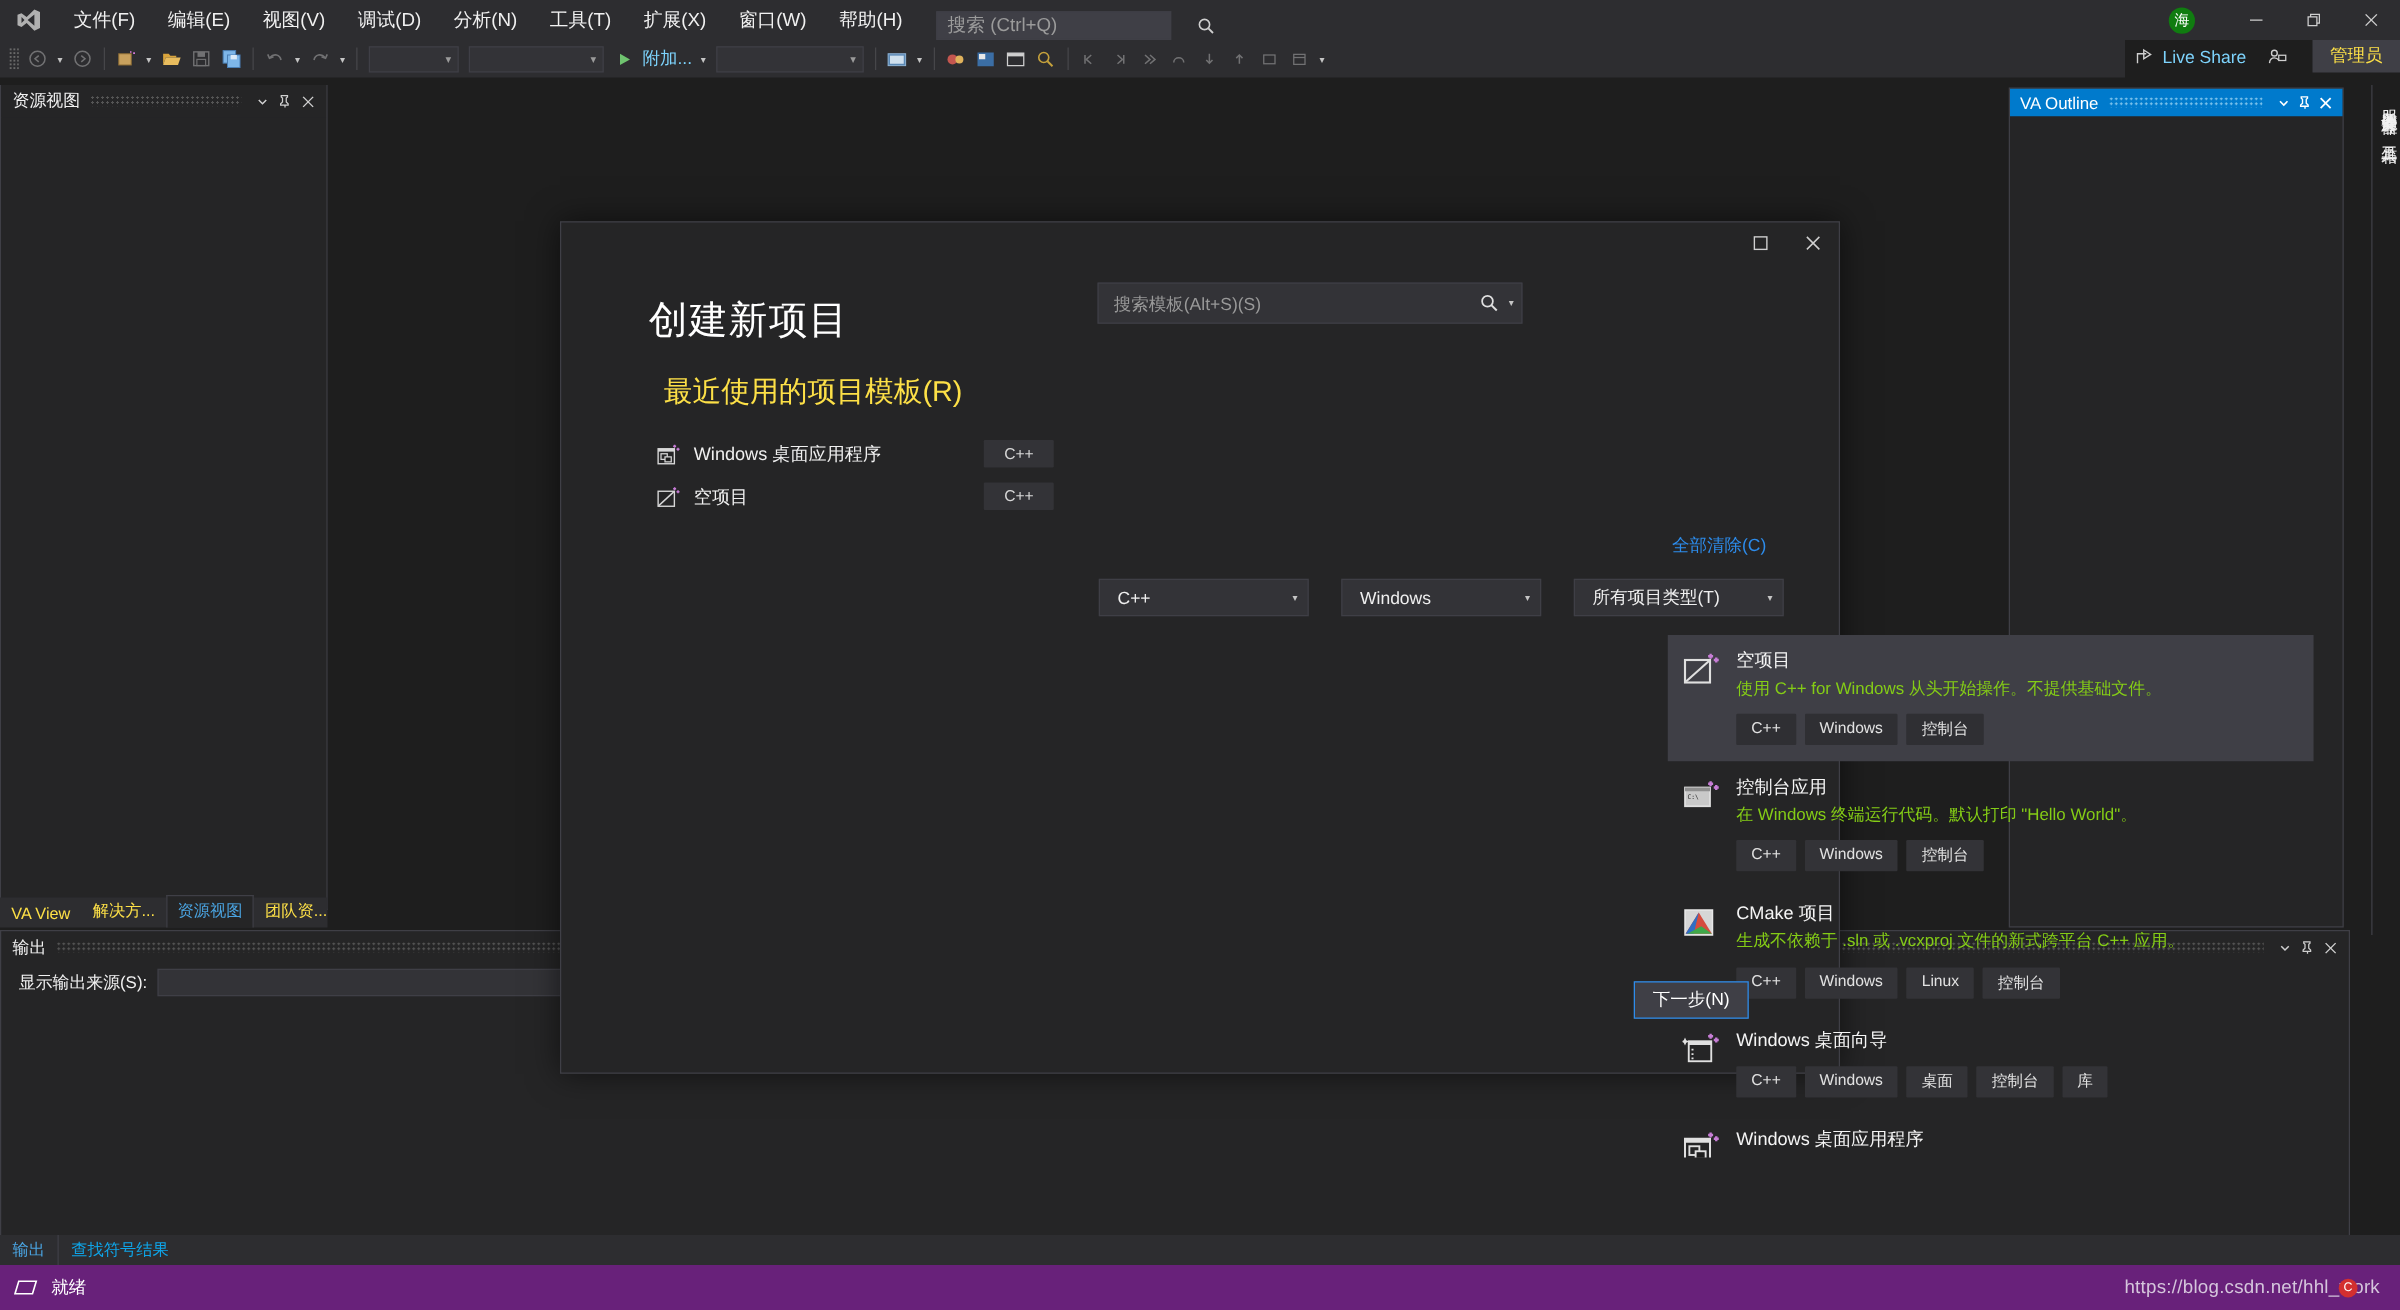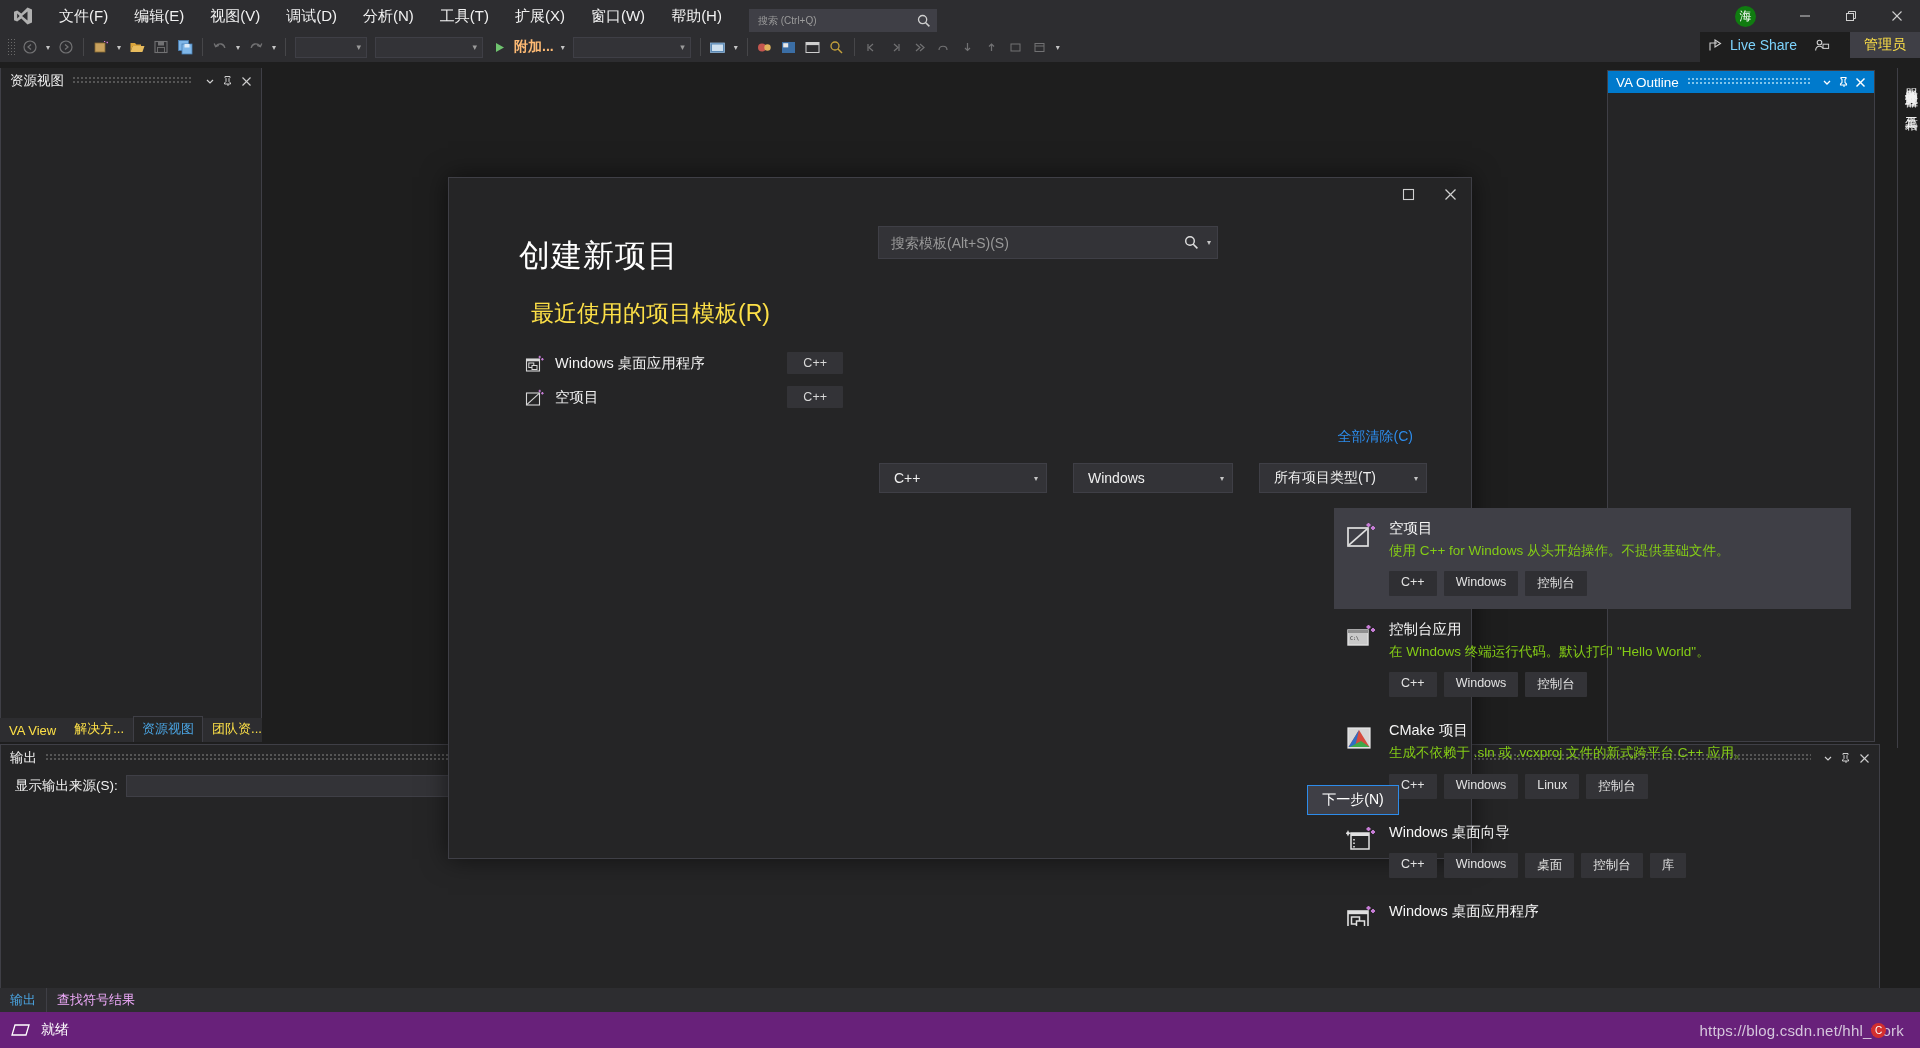--- a/index.html
+++ b/index.html
@@ -24,21 +24,21 @@
     color: #f1f1f1; font-size: 15px; padding: 0 13px; height: 32px;
     display: flex; align-items: center; white-space: nowrap; cursor: default;
   }
   .qsearch {
     margin-left: 14px; width: 188px; height: 23px; background: #3f3f46;
     border: 1px solid #3f3f46; display: flex; align-items: center;
     padding: 0 4px 0 8px; position: relative;
   }
   .qsearch input {
     flex: 1; background: transparent; border: none; outline: none;
-    color: #eab308; font-size: 10px; font-family: inherit;
+    color: #eab308; font-size: 15px; font-family: inherit;
   }
   .qsearch input::placeholder { color: #9b9b9b; }
   .qsearch .mag { width: 16px; height: 16px; color: #cfcfcf; flex: 0 0 16px; }
 
   .tb-right { position: absolute; right: 0; top: 0; height: 32px; display: flex; align-items: center; }
   .avatar-badge {
     width: 21px; height: 21px; border-radius: 50%; background: #107c10;
     color: #fff; font-size: 12px; display: flex; align-items: center; justify-content: center;
     margin-right: 26px;
   }
@@ -74,21 +74,21 @@
   }
   .tb-btn.dis { opacity: .45; }
   .caret { width: 12px; height: 24px; display: flex; align-items: center; justify-content: center; color: #c5c5c5; font-size: 8px; }
   .tb-sep { width: 1px; height: 18px; background: #464649; margin: 0 5px; }
   .tb-combo {
     height: 21px; background: #333337; border: 1px solid #3f3f46; margin: 0 4px;
     display: flex; align-items: center; justify-content: flex-end; padding-right: 5px;
     color: #9b9b9b; font-size: 9px;
   }
   .tb-play { color: #6fc36f; font-size: 12px; }
-  .tb-text { color: #fdba74; font-size: 14px; padding: 0 3px; font-weight: bold; }
+  .tb-text { color: #7dd3fc; font-size: 14px; padding: 0 3px; }
 
   
   .left-panel {
     position: absolute; left: 0; top: 68px; width: 262px; height: 660px;
     background: #252526; border: 1px solid #3f3f46; border-top: none;
   }
   .panel-head {
     height: 26px; display: flex; align-items: center; padding: 0 6px 0 9px;
     background: #252526;
   }
@@ -125,21 +125,21 @@
     display: flex; align-items: center; justify-content: flex-end; padding-right: 6px;
     color: #9b9b9b; font-size: 9px;
   }
   .out-sep { width: 1px; height: 18px; background: #464649; margin: 0 4px; }
 
   
   .bottom-tabs {
     position: absolute; left: 0; top: 988px; width: 1920px; height: 24px;
     display: flex; align-items: center; background: #2d2d30;
   }
-  .btab { font-size: 13px; color: #f0abfc; padding: 3px 10px; }
+  .btab { font-size: 13px; color: #0ea5e9; padding: 3px 10px; }
   .btab.active { color: #4aa3e0; border-right: 1px solid #3f3f46; }
 
   
   .statusbar {
     position: absolute; left: 0; bottom: 0; width: 1920px; height: 36px;
     background: #68217a; display: flex; align-items: center; padding-left: 10px;
     color: #ffffff; font-size: 14px;
   }
   .status-ico { width: 22px; height: 14px; margin-right: 9px; }
   .watermark {

